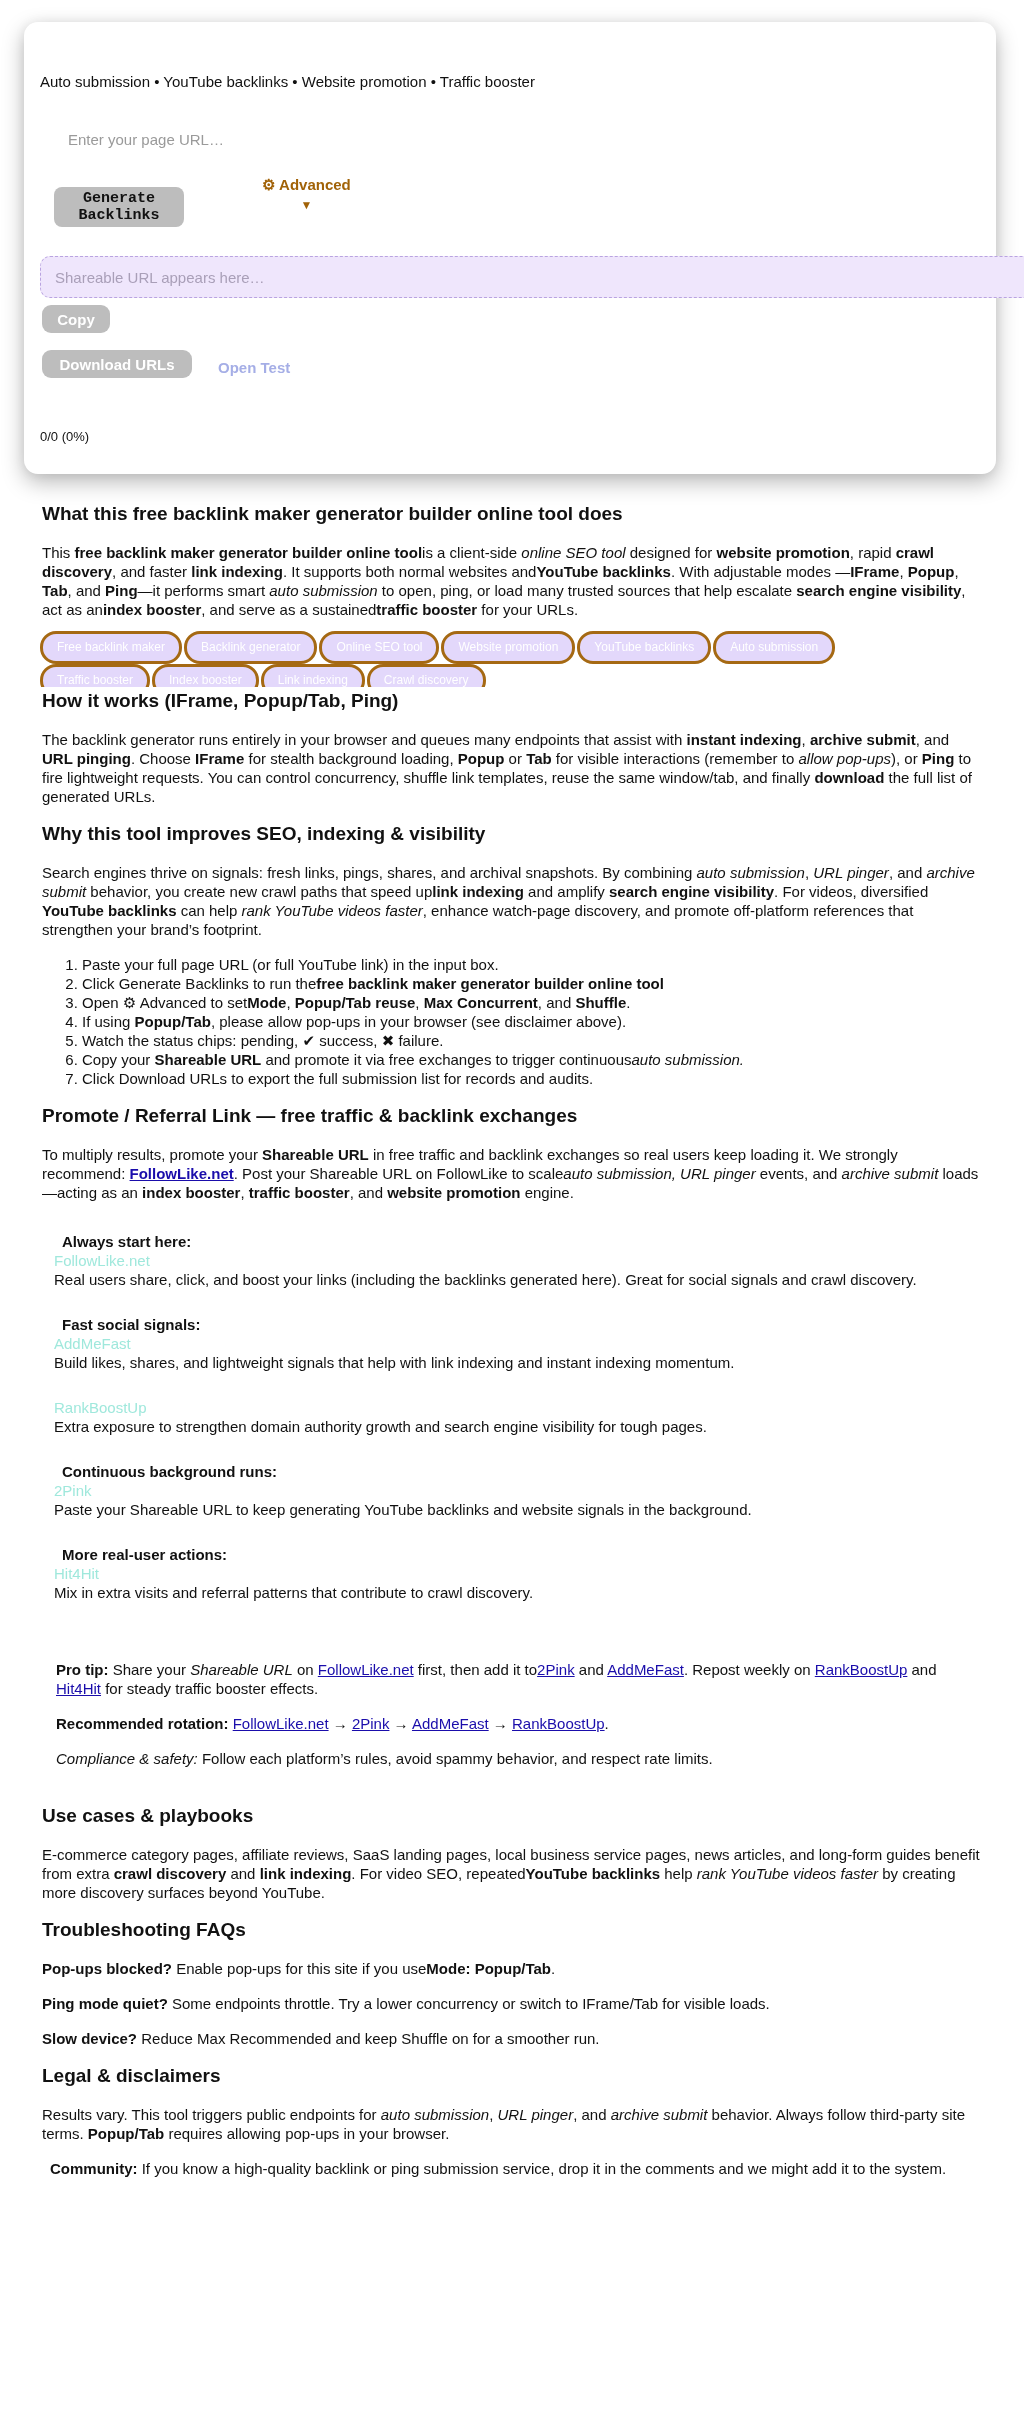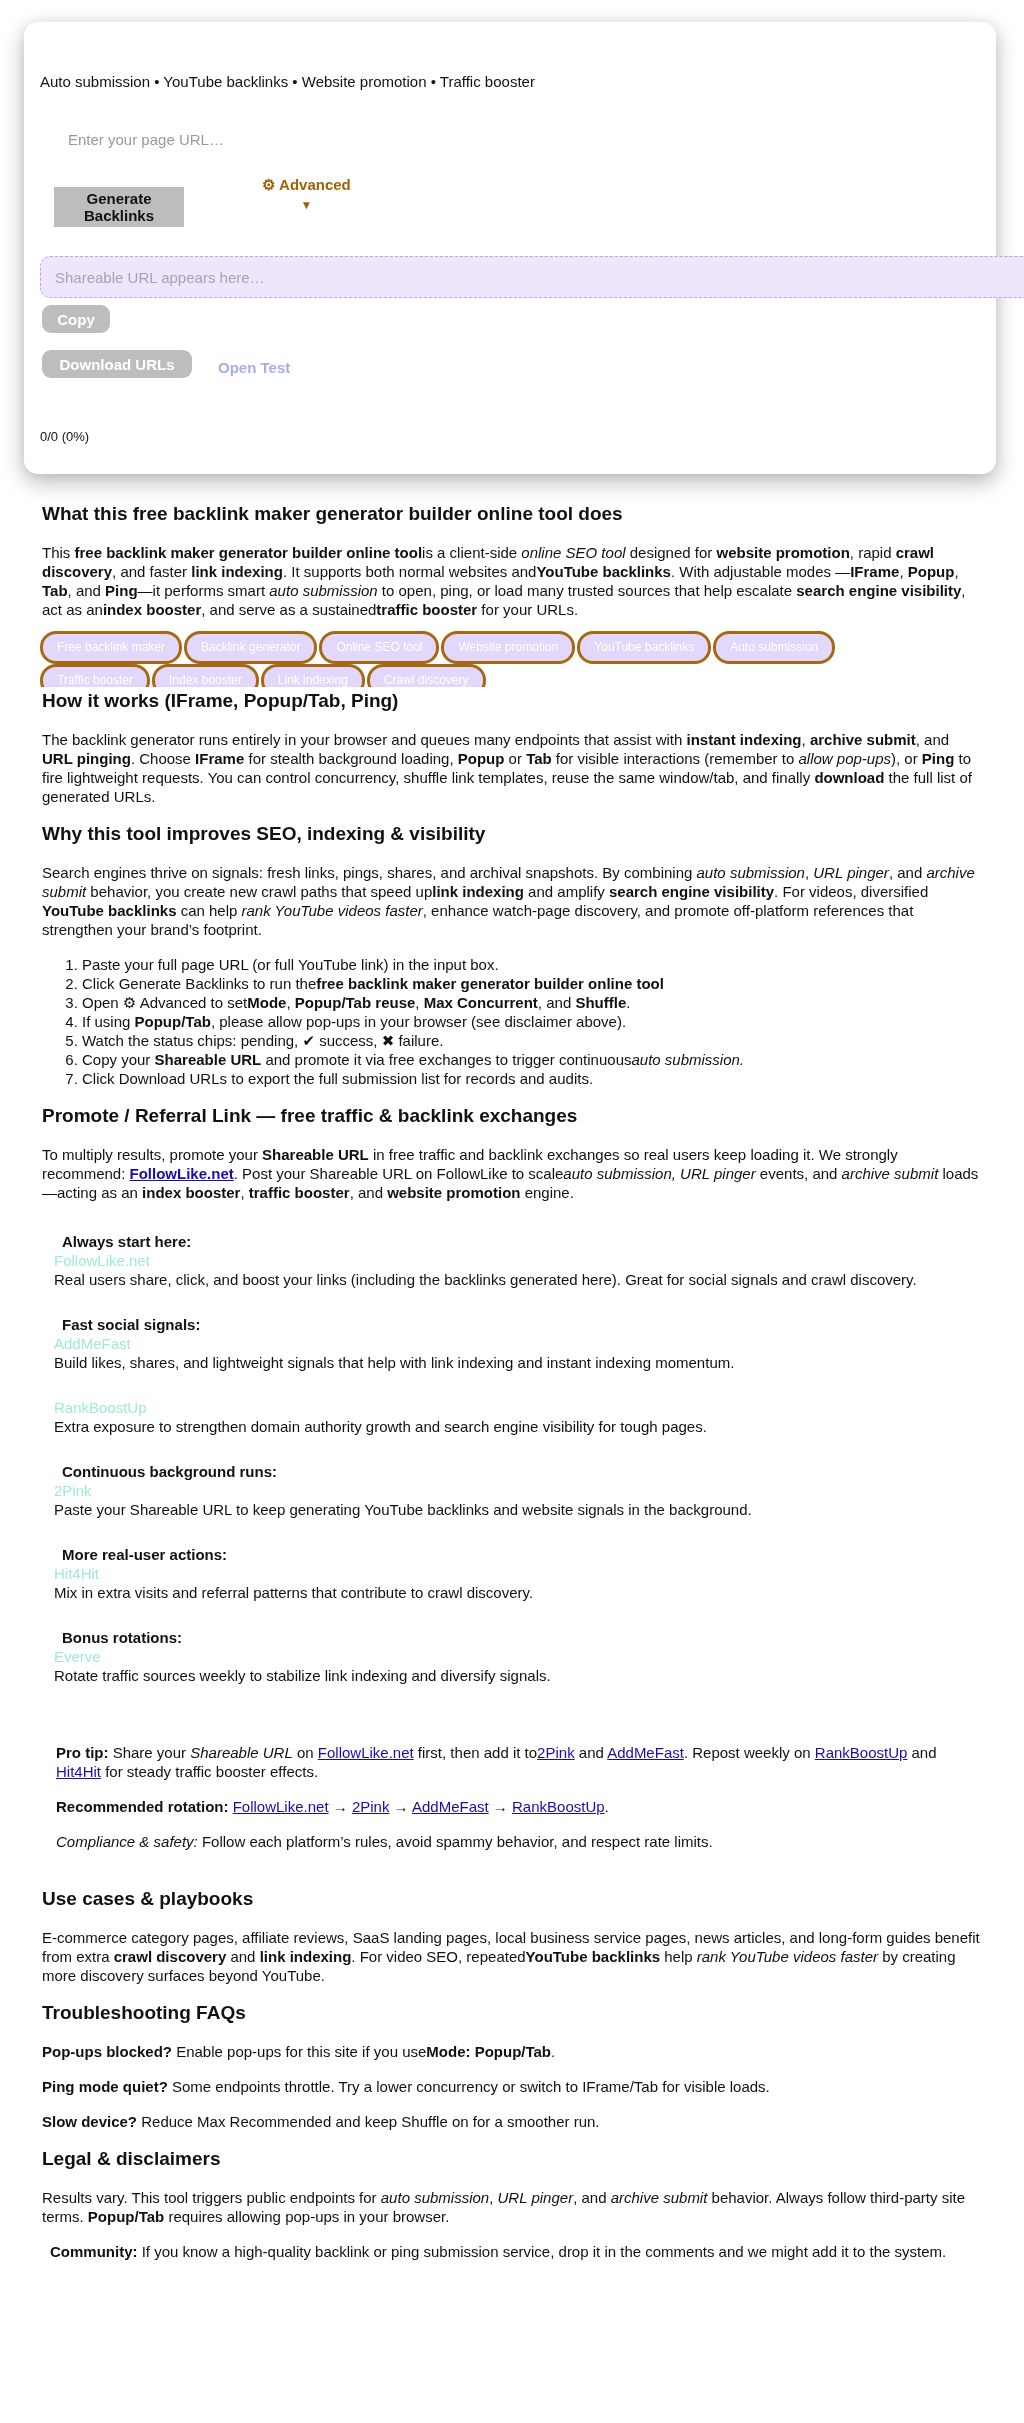--- a/index.html
+++ b/index.html
@@ -14,22 +14,22 @@
   }
   .tagline { position: absolute; left: 40px; top: 73px; font-size: 15px; color: #111; }
   .url-input {
     position: absolute; left: 56px; top: 122px; width: 600px; height: 34px;
     border: none; outline: none; background: transparent;
     font-family: "Liberation Sans", sans-serif; font-size: 15px; color: #111; padding: 0 12px;
   }
   .url-input::placeholder { color: #9a9a9a; }
   .btn-gen {
     position: absolute; left: 54px; top: 187px; width: 130px; height: 40px;
-    background: #bdbdbd; border: none; border-radius: 0;
-    font-family: Liberation Sans, sans-serif; font-size: 15px; font-weight: bold; color: #111;
+    background: #bdbdbd; border: none; border-radius: 8px;
+    font-family: Liberation Mono, monospace; font-size: 15px; font-weight: bold; color: #111;
   }
   .adv { position: absolute; left: 262px; top: 176px; color: #a16207; font-size: 15px; font-weight: bold; text-align: center; }
   .adv .arrow { display: block; font-size: 12px; margin-top: 4px; }
   .share {
     position: absolute; left: 40px; top: 256px; width: 994px; height: 42px;
     background: #efe6fc; border: 1px dashed #b9a3e0; border-radius: 10px;
     font-family: "Liberation Sans", sans-serif; font-size: 15px; padding: 0 14px; box-sizing: border-box; outline: none;
   }
   .share::placeholder { color: #a99fb8; }
   .btn-copy, .btn-dl {
@@ -129,25 +129,20 @@
     <div class="promo-block">
       <div class="label">Continuous background runs:</div>
       <a class="site" href="#">2Pink</a>
       <div>Paste your Shareable URL to keep generating YouTube backlinks and website signals in the background.</div>
     </div>
     <div class="promo-block">
       <div class="label">More real-user actions:</div>
       <a class="site" href="#">Hit4Hit</a>
       <div>Mix in extra visits and referral patterns that contribute to crawl discovery.</div>
     </div>
-    <div class="promo-block">
-      <div class="label">Bonus rotations:</div>
-      <a class="site" href="#">Everve</a>
-      <div>Rotate traffic sources weekly to stabilize link indexing and diversify signals.</div>
-    </div>
   </div>
 
   <div class="tips">
     <p>
       <b>Pro tip:</b><span> Share your </span><i>Shareable URL</i><span> on </span><a href="#">FollowLike.net</a><span> first, then add it to</span><a href="#">2Pink</a><span> and </span><a href="#">AddMeFast</a><span>. Repost weekly on </span><a href="#">RankBoostUp</a><span> and </span><a href="#">Hit4Hit</a><span> for steady traffic booster effects.</span>
     </p>
     <p>
       <b>Recommended rotation:</b> <a href="#">FollowLike.net</a><span> → </span><a href="#">2Pink</a><span> → </span><a href="#">AddMeFast</a><span> → </span><a href="#">RankBoostUp</a><span>.</span>
     </p>
     <p style="margin-bottom:36px;">

